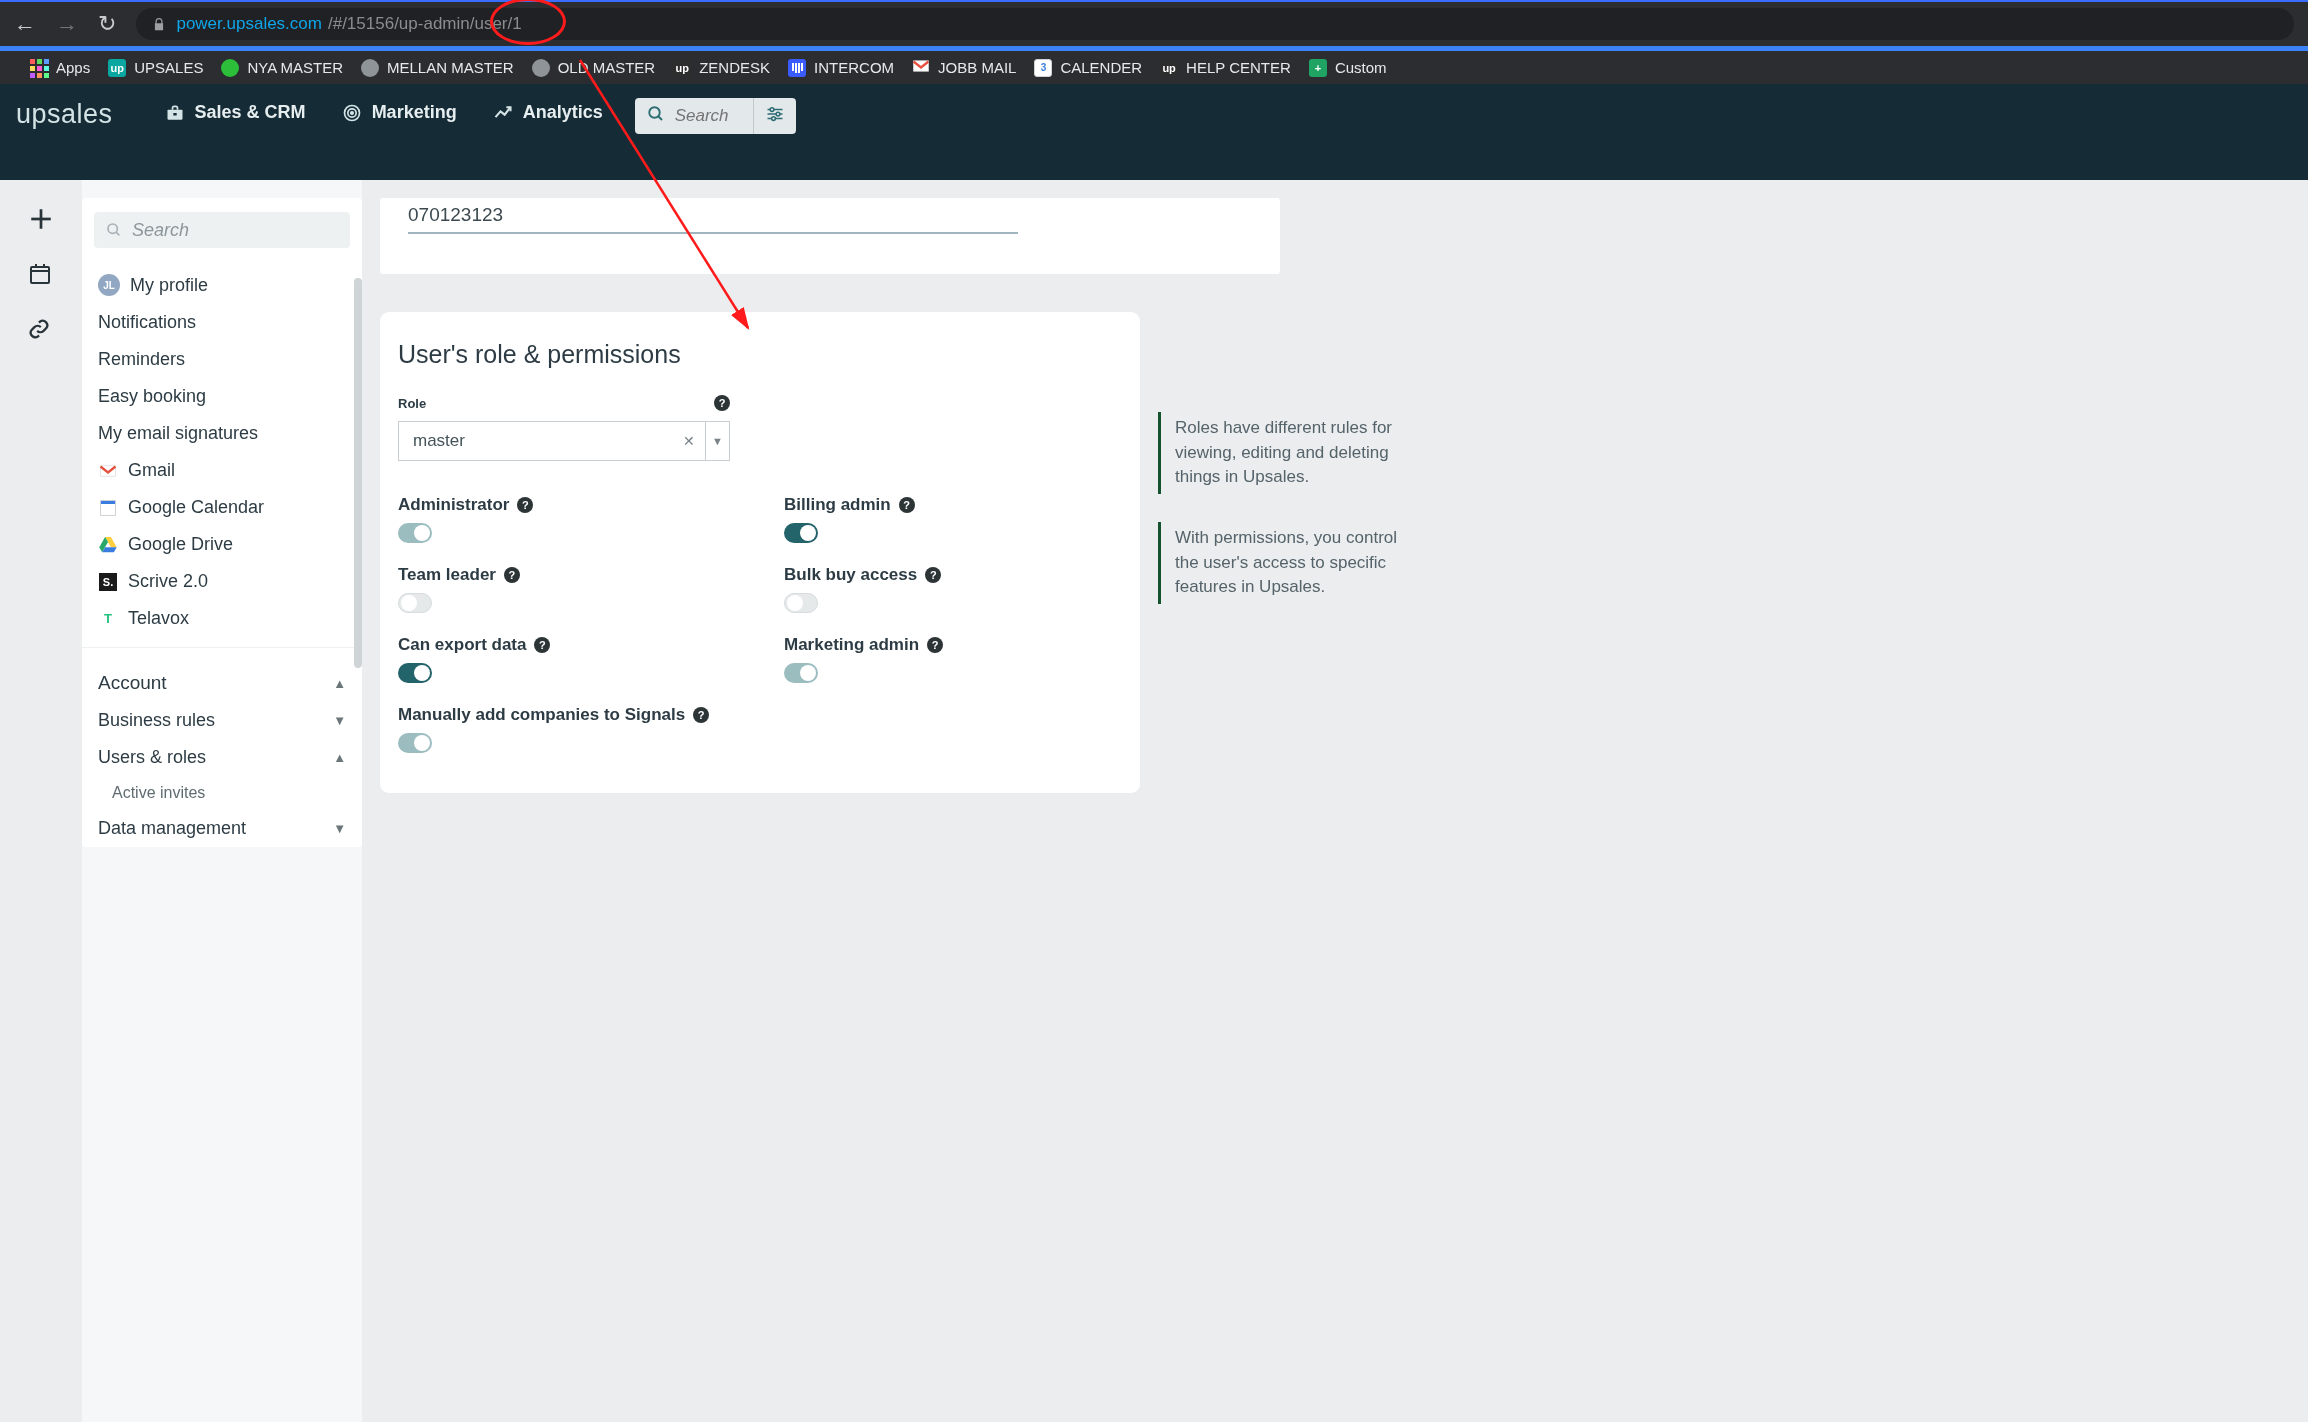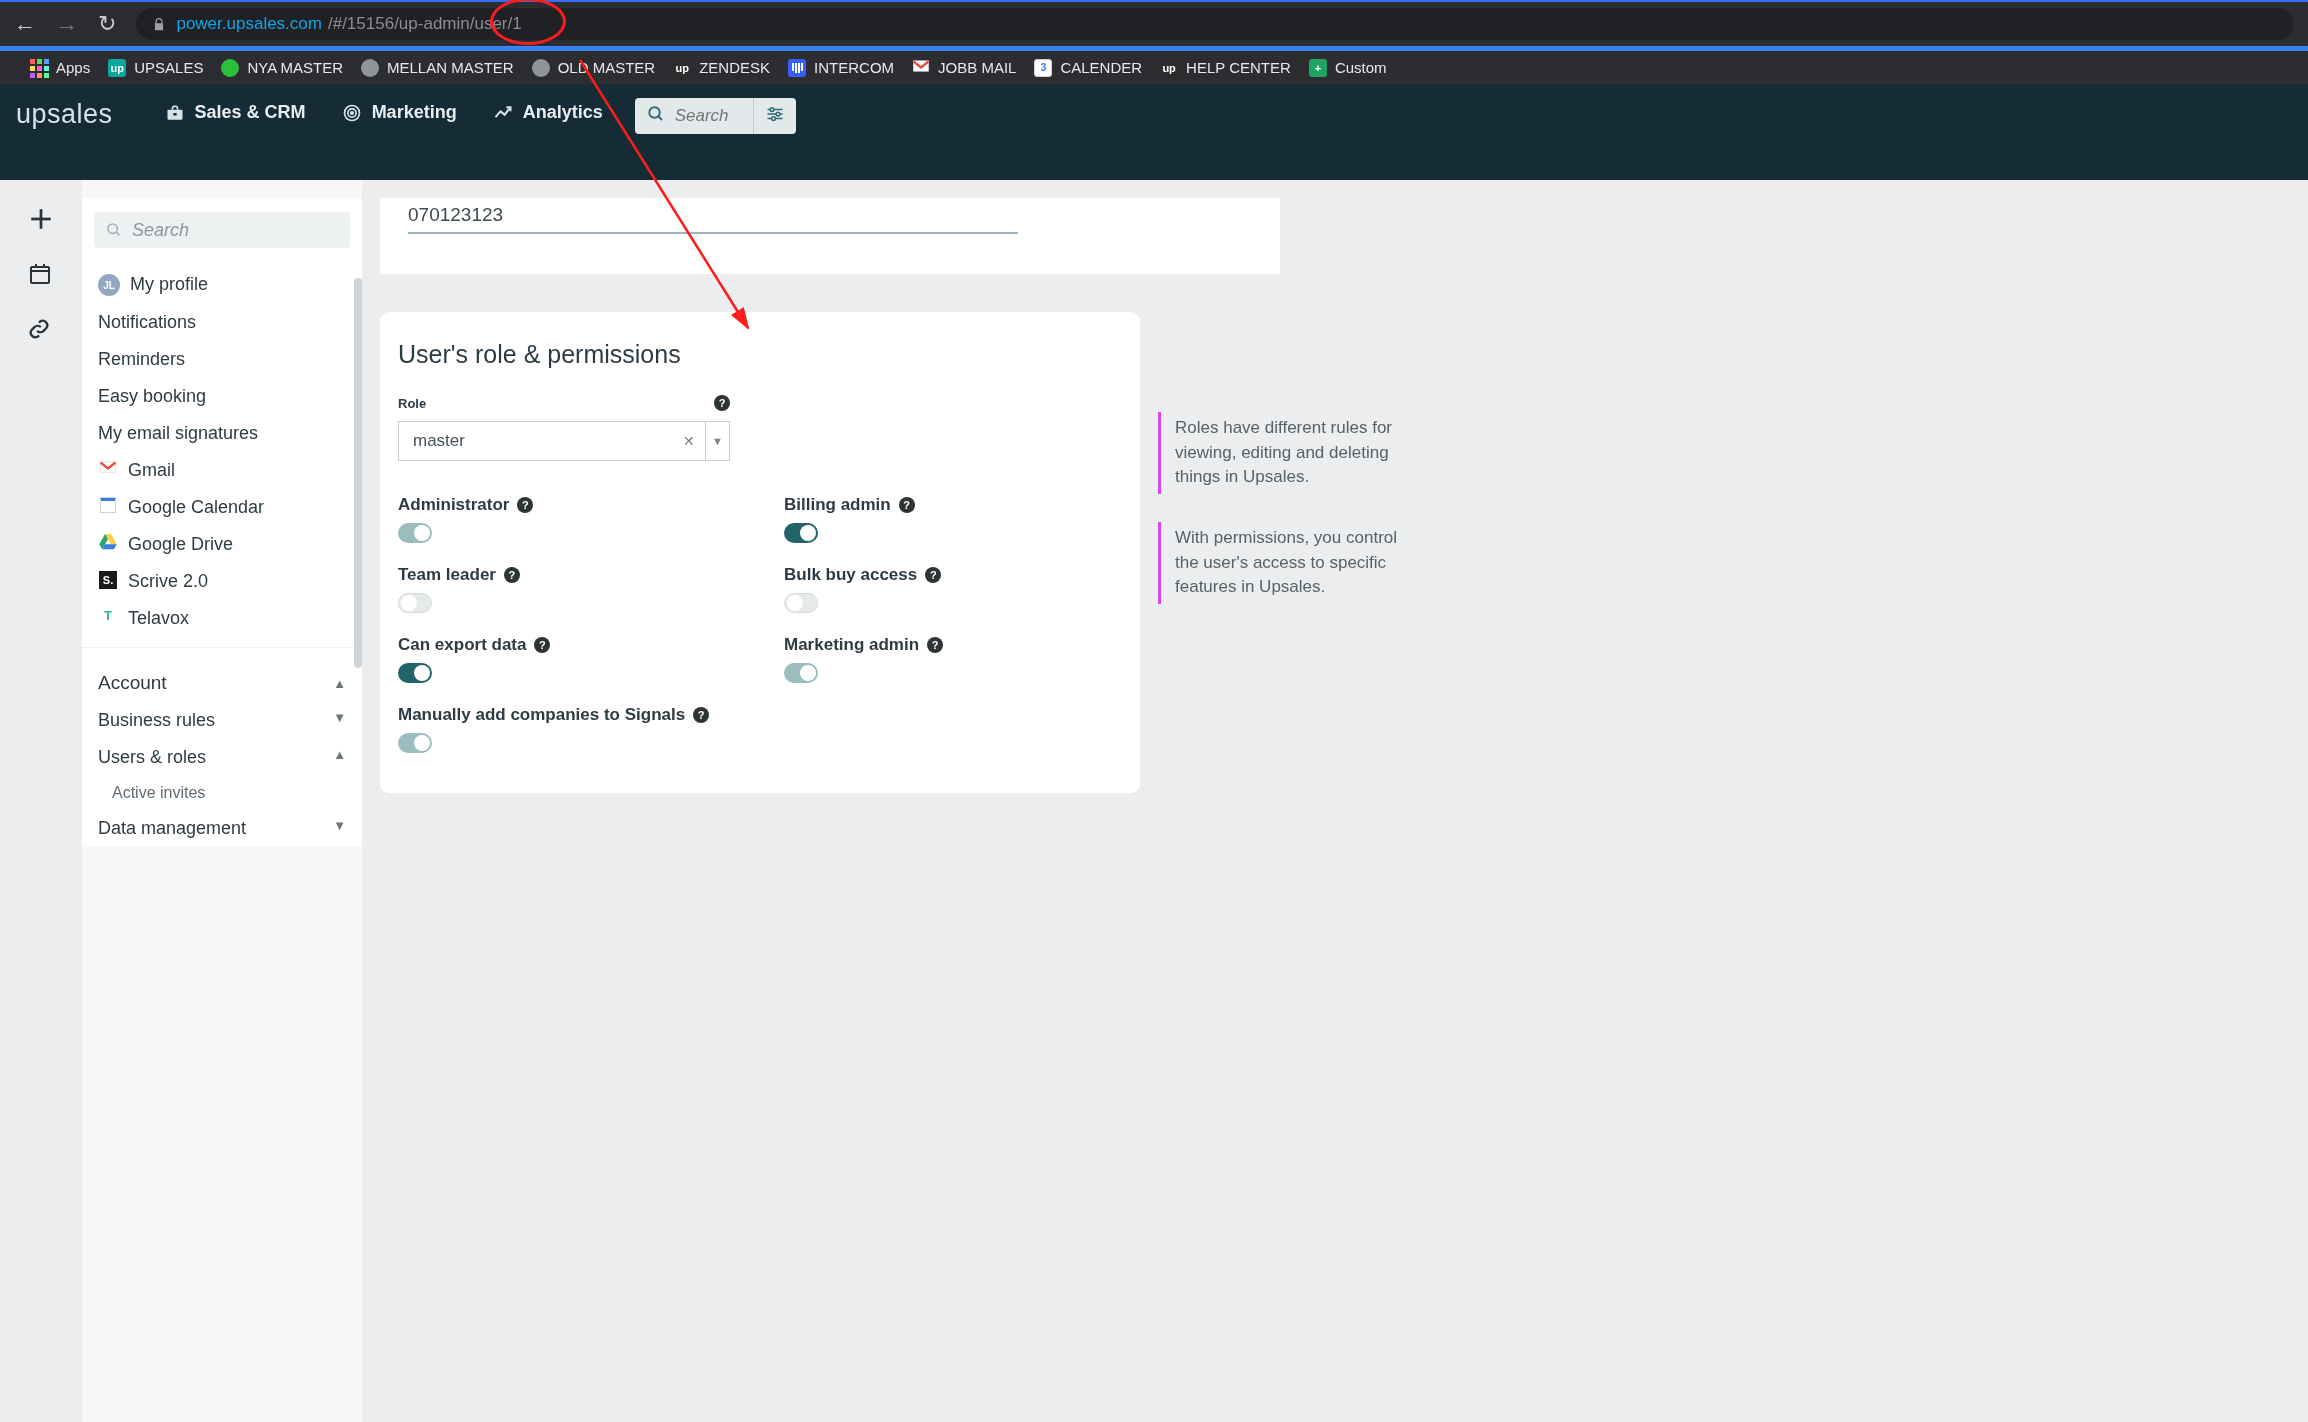--- a/index.html
+++ b/index.html
@@ -42,21 +42,21 @@
   .search-box .s-area { display:flex; align-items:center; gap:8px; padding:0 12px; height:100%; border-right:1px solid #c0c8cb;}
   .search-box input { border:none; background:transparent; font-style:italic; font-size:17px; color:#5c6d72; width:68px; outline:none;}
   .search-box .s-settings { padding:0 12px; cursor:pointer;}
   
   .main-wrap { display:flex; min-height:calc(100vh - var(--topbar-h) - var(--bookmarks-h) - 96px); }
   .leftrail { width:82px; background:var(--side-bg); display:flex; flex-direction:column; align-items:center; padding-top:26px; gap:30px;}
   .leftrail .rail-ic { width:26px; height:26px; color:#28343a; cursor:pointer;}
   .sidebar { width:280px; background:var(--white); border-radius:4px; margin:18px 0 0 0; padding:14px 0 0 0; position:relative;}
   .sidebar-inner { padding:0 12px;}
   .sb-search { background:#eef1f2; border-radius:4px; height:36px; display:flex; align-items:center; gap:10px; padding:0 12px; color:#8d979b; font-style:italic; font-size:18px; margin-bottom:18px;}
-  .sb-item { padding:8px 4px; font-size:18px; color:var(--text-dark); cursor:pointer; display:flex; gap:10px;}
+  .sb-item { padding:8px 4px; font-size:18px; color:var(--text-dark); cursor:pointer; display:flex; align-items:center; gap:10px;}
   .sb-header { font-size:19px; font-weight:500; padding:14px 4px 8px 4px; display:flex; align-items:center; justify-content:space-between; color:var(--text-dark);}
   .sb-scroll { position:absolute; right:0; top:80px; width:8px; height:390px; background:#cfd4d7; border-radius:4px;}
   .avatar { width:22px; height:22px; border-radius:50%; background:#92a8c2; color:#fff; font-size:10px; font-weight:700; display:flex; align-items:center; justify-content:center;}
   .divider { height:1px; background:#eef1f2; margin:10px -12px;}
   .sb-ic { width:20px; display:flex; justify-content:center;}
   
   .content { flex:1; background:var(--side-bg); padding:18px 0 40px 18px; position:relative;}
   .phone-card { background:#fff; padding:0 28px 40px 28px; border-radius:3px; max-width:900px;}
   .phone-input { border:none; border-bottom:2px solid #9fb6bf; font-size:19px; color:#3c4a50; width:610px; padding:6px 0; outline:none; background:transparent;}
   .perm-row { display:flex; gap:18px; margin-top:38px;}
@@ -72,21 +72,21 @@
   .role-select .rs-caret { width:24px; border-left:1px solid var(--border); display:flex; align-items:center; justify-content:center; color:#788287; cursor:pointer; font-size:11px;}
   .toggle-grid { display:grid; grid-template-columns:1fr 1fr; column-gap:60px; row-gap:22px; margin-top:34px;}
   .tg-item {}
   .tg-label { font-weight:700; font-size:17px; color:var(--text-dark); display:flex; align-items:center; gap:8px; margin-bottom:8px;}
   .toggle { width:34px; height:20px; border-radius:20px; position:relative; cursor:pointer;}
   .toggle .knob { width:16px; height:16px; background:#fff; border-radius:50%; position:absolute; top:2px; transition:left .15s;}
   .t-on { background:var(--teal-dark);} .t-on .knob{ left:16px;}
   .t-on-light { background:#9bbdc0;} .t-on-light .knob{ left:16px;}
   .t-off { background:#e6e9ea; border:1px solid #d7dcde;} .t-off .knob{ left:2px; top:1px;}
   .info-col { flex:0 0 260px; display:flex; flex-direction:column; gap:28px; padding-top:100px;}
-  .info-box { border-left:3px solid #d946ef; padding:4px 6px 4px 14px; font-size:17px; color:#55636a; line-height:1.45;}
+  .info-box { border-left:3px solid #14532d; padding:4px 6px 4px 14px; font-size:17px; color:#55636a; line-height:1.45;}
   .chev { font-size:13px; color:#6b767b;}
   
   .anno-circle { position:absolute; border:3px solid #ff1b1b; border-radius:50%; width:76px; height:47px; left:490px; top:-2px; pointer-events:none; z-index:50;}
   .anno-line { position:absolute; pointer-events:none; z-index:50;}
   .gm-ic { width:18px; height:14px; }
 </style>
 </head>
 <body>
 
 <div style="position:relative;">

